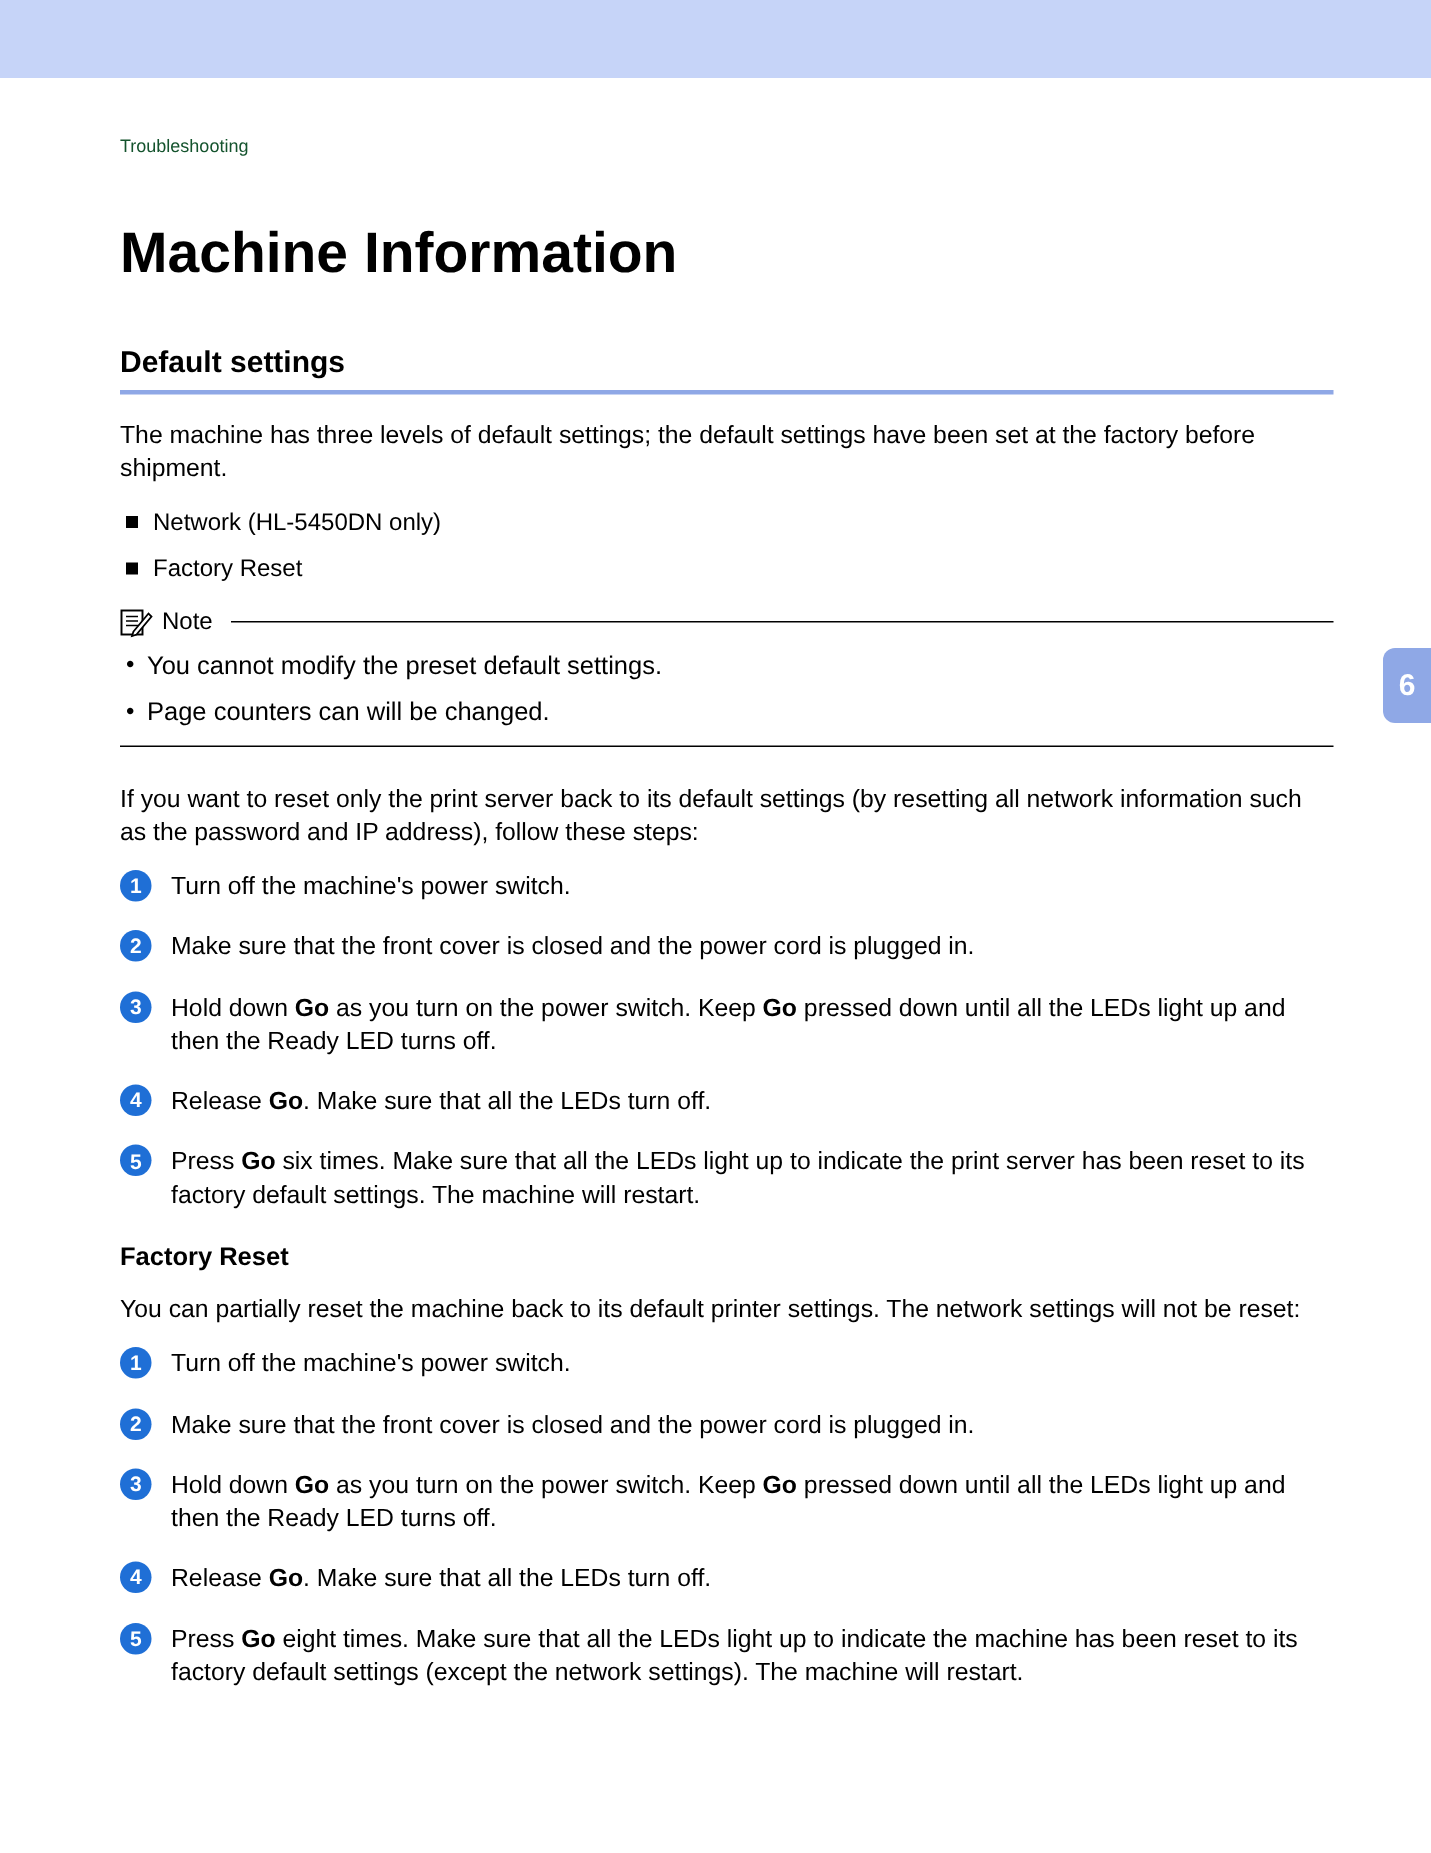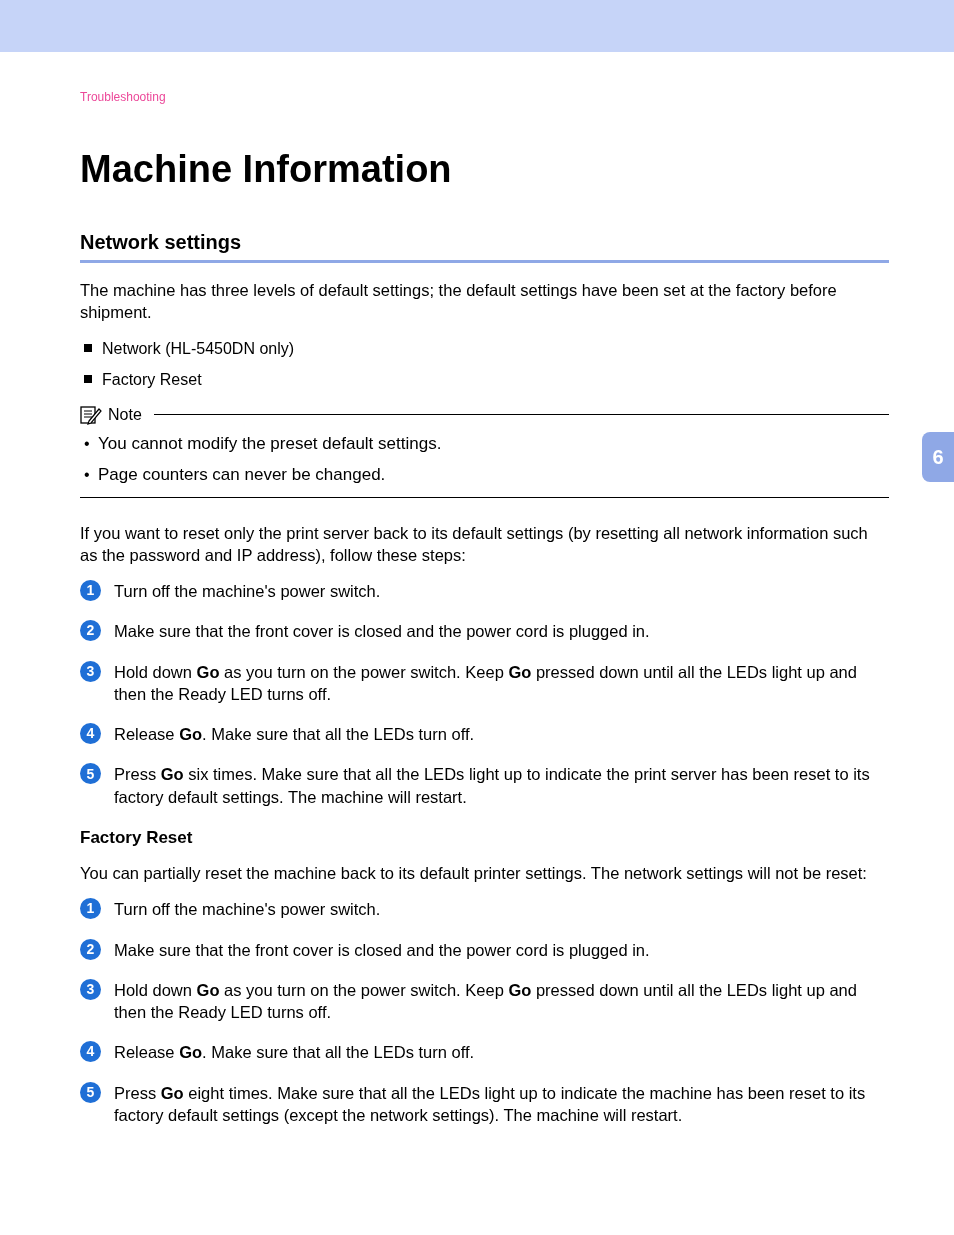--- a/index.html
+++ b/index.html
@@ -1,19 +1,19 @@
 <!DOCTYPE html>
 <html><head>
 <meta charset="utf-8">
 <style>
   * { box-sizing: border-box; margin: 0; padding: 0; }
   html, body { width: 954px; height: 1235px; font-family: Arial, Helvetica, sans-serif; color: #000; background: #fff; }
   .topbar { width: 100%; height: 52px; background: #c6d4f8; }
   .page { position: relative; padding: 30px 65px 0 80px; }
-  .breadcrumb { font-size: 12px; color: #ec4899; margin-bottom: 44px; margin-top: 8px; }
+  .breadcrumb { font-size: 12px; color: #14532d; margin-bottom: 44px; margin-top: 8px; }
   .h1 { font-size: 38px; font-weight: bold; margin-bottom: 40px; }
   .h2 { font-size: 20px; font-weight: bold; margin-bottom: 6px; }
   .h2-rule { height: 3px; background: #8fa8e6; margin-bottom: 16px; }
   .body-text { font-size: 16.5px; line-height: 1.35; margin-bottom: 14px; }
   .square-list { list-style: none; margin: 0 0 14px 0; padding: 0; }
   .square-list li { position: relative; padding-left: 22px; font-size: 16px; line-height: 1.35; margin-bottom: 10px; }
   .square-list li::before { content: ""; position: absolute; left: 4px; top: 6px; width: 8px; height: 8px; background: #000; }
   .note-block { margin-top: 4px; }
   .note-head { display: flex; align-items: center; gap: 6px; }
   .note-line { flex: 1; height: 1px; background: #000; margin-left: 6px; }
@@ -36,21 +36,21 @@
 
 <div class="topbar"></div>
 
 <div class="page-wrap">
 <div class="page">
 
   <div class="breadcrumb">Troubleshooting</div>
 
   <div class="h1">Machine Information</div>
 
-  <div class="h2">Network settings</div>
+  <div class="h2">Default settings</div>
   <div class="h2-rule"></div>
 
   <div class="body-text">The machine has three levels of default settings; the default settings have been set at the factory before shipment.</div>
 
   <ul class="square-list">
     <li>Network (HL-5450DN only)</li>
     <li>Factory Reset</li>
   </ul>
 
   <div class="note-block">
@@ -62,21 +62,21 @@
           <line x1="4" y1="9" x2="12" y2="9" stroke="#000" stroke-width="1"></line>
           <line x1="4" y1="12" x2="12" y2="12" stroke="#000" stroke-width="1"></line>
           <path d="M9 16 L19 4 L21 6 L11 18 L8 19 Z" fill="#fff" stroke="#000" stroke-width="1.2"></path>
         </svg>
       </span>
       <span class="note-label">Note</span>
       <span class="note-line"></span>
     </div>
     <ul class="bullet-list">
       <li>You cannot modify the preset default settings.</li>
-      <li>Page counters can never be changed.</li>
+      <li>Page counters can will be changed.</li>
     </ul>
     <div class="note-bottom-rule"></div>
   </div>
 
   <div class="body-text">If you want to reset only the print server back to its default settings (by resetting all network information such as the password and IP address), follow these steps:</div>
   <ol class="num-list">
     <li><span class="num-circle">1</span><span>Turn off the machine's power switch.</span></li>
     <li><span class="num-circle">2</span><span>Make sure that the front cover is closed and the power cord is plugged in.</span></li>
     <li><span class="num-circle">3</span><span>Hold down <strong>Go</strong> as you turn on the power switch. Keep <strong>Go</strong> pressed down until all the LEDs light up and then the Ready LED turns off.</span></li>
     <li><span class="num-circle">4</span><span>Release <strong>Go</strong>. Make sure that all the LEDs turn off.</span></li>

